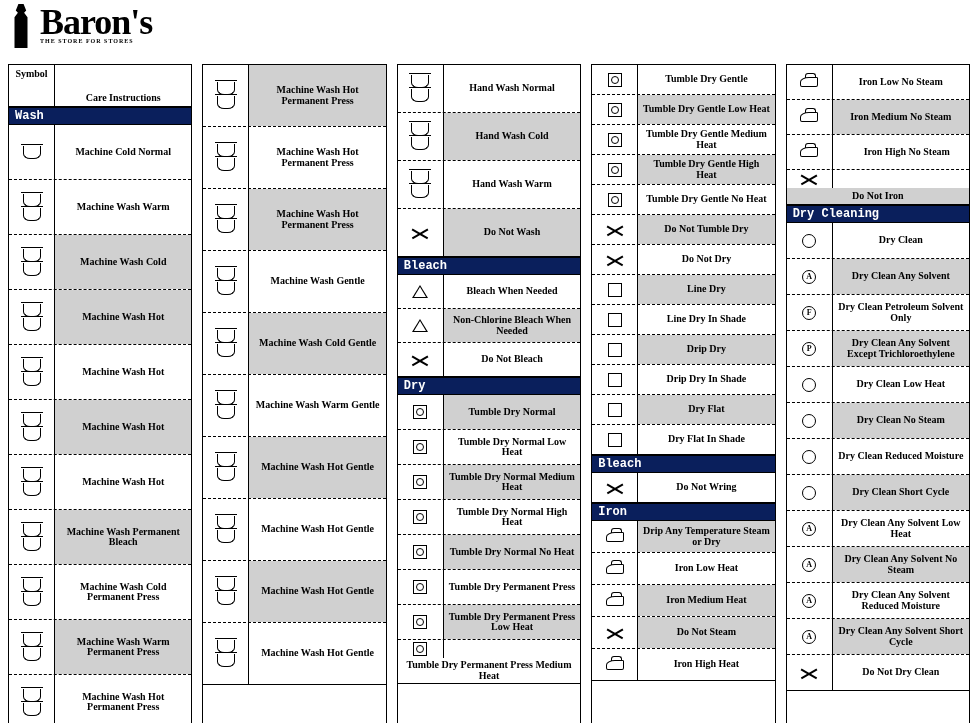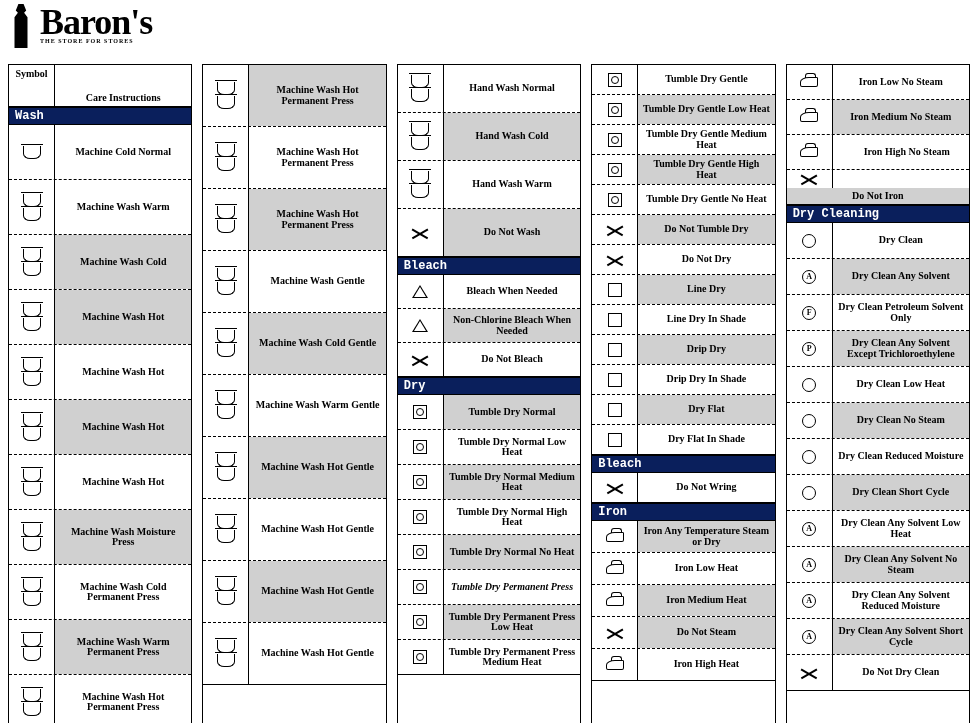--- a/index.html
+++ b/index.html
@@ -149,21 +149,21 @@
             <div class="glyph"></div>
             <div class="glyph"></div>
           </div>
           <div class="txt">Machine Wash Hot</div>
         </div>
         <div class="row shade" style="min-height: 55px;">
           <div class="sym">
             <div class="glyph"></div>
             <div class="glyph"></div>
           </div>
-          <div class="txt">Machine Wash Moisture Press</div>
+          <div class="txt">Machine Wash Permanent Bleach</div>
         </div>
         <div class="row" style="min-height: 55px;">
           <div class="sym">
             <div class="glyph"></div>
             <div class="glyph"></div>
           </div>
           <div class="txt">Machine Wash Cold Permanent Press</div>
         </div>
         <div class="row shade" style="min-height: 55px;">
           <div class="sym">
@@ -343,37 +343,37 @@
           <div class="txt">Tumble Dry Normal High Heat</div>
         </div>
         <div class="row shade" style="min-height: 35px;">
           <div class="sym">
             <div class="square">
               <div class="circle"></div>
             </div>
           </div>
           <div class="txt">Tumble Dry Normal No Heat</div>
         </div>
-        <div class="row" style="min-height: 35px; font-style: italic;">
+        <div class="row" style="min-height: 35px;">
           <div class="sym">
             <div class="square">
               <div class="circle"></div>
             </div>
           </div>
           <div class="txt">Tumble Dry Permanent Press</div>
         </div>
         <div class="row shade" style="min-height: 35px;">
           <div class="sym">
             <div class="square">
               <div class="circle"></div>
             </div>
           </div>
           <div class="txt">Tumble Dry Permanent Press Low Heat</div>
         </div>
-        <div class="row" style="min-height: 35px;">
+        <div class="row" style="min-height: 35px; flex-direction: column;">
           <div class="sym">
             <div class="square">
               <div class="circle"></div>
             </div>
           </div>
           <div class="txt">Tumble Dry Permanent Press Medium Heat</div>
         </div>
       </div>
   </div>
 
@@ -476,21 +476,21 @@
           </div>
           <div class="txt">Do Not Wring</div>
         </div>
       </div>
     <div class="section-bar">Iron</div>
     <div id="c4c">
         <div class="row shade" style="min-height: 32px;">
           <div class="sym">
             <div class="ironshape"></div>
           </div>
-          <div class="txt">Iron Any Temperature Steam or Dry</div>
+          <div class="txt">Drip Any Temperature Steam or Dry</div>
         </div>
         <div class="row" style="min-height: 32px;">
           <div class="sym">
             <div class="ironshape"></div>
           </div>
           <div class="txt">Iron Low Heat</div>
         </div>
         <div class="row shade" style="min-height: 32px;">
           <div class="sym">
             <div class="ironshape"></div>

